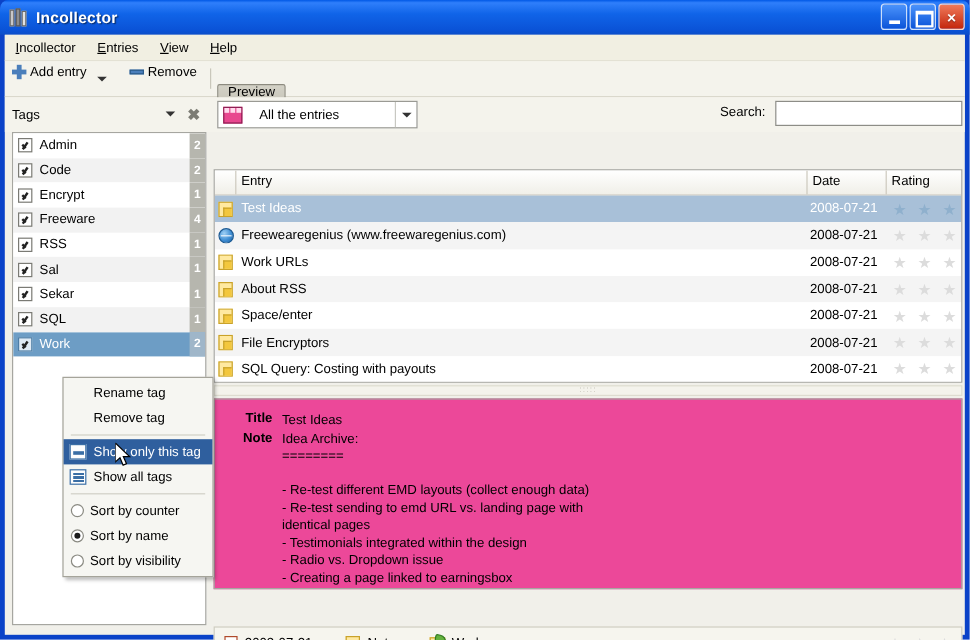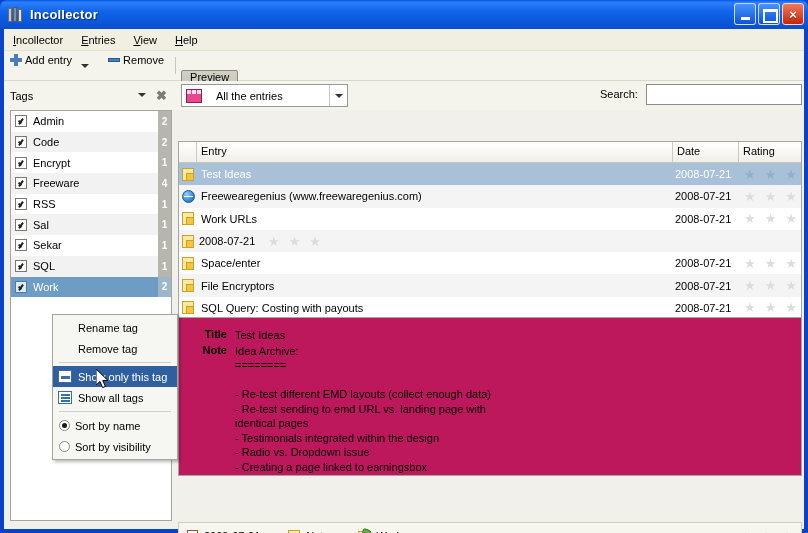--- a/index.html
+++ b/index.html
@@ -280,22 +280,22 @@
   
   #splitter {
     position:absolute; left:174px; top:292px; width:624px; height:9px;
     background:#f4f3ec; border:1px solid #dedcd0;
     display:flex; align-items:center; justify-content:center;
   }
   .grip { letter-spacing:1px; color:#c3c1b6; font-size:7px; line-height:1; }
 
   
   #detailpanel {
-    position:absolute; left:174px; top:288px; width:624px; height:159px;
-    background:#be185d; border:1px solid #a6a6a0; overflow:hidden;
+    position:absolute; left:174px; top:303px; width:624px; height:159px;
+    background:#ec4899; border:1px solid #a6a6a0; overflow:hidden;
   }
   #detail-inner { padding:10px 10px 0 10px; font-size:11px; }
   .drow { display:flex; margin-bottom:1px; }
   .dlabel { width:38px; font-weight:bold; text-align:right; margin-right:8px; flex:none; }
   .dvalue { white-space:pre-wrap; line-height:14.5px; }
 
   
   #statusbar {
     position:absolute; left:174px; top:493px; width:624px; height:28px;
     background:#f6f5ee; border:1px solid #cfcdc1;
@@ -557,20 +557,21 @@
           <span class="star">★</span>
           <span class="star">★</span>
           <span class="star">★</span>
         </div>
       </div>
 
       <div class="entry-row even">
         <div class="ecell c-icon">
             <span class="ico-note"></span>
           </div>
+        <div class="ecell c-entry">About RSS</div>
         <div class="ecell c-date">2008-07-21</div>
         <div class="ecell c-rate">
           <span class="star">★</span>
           <span class="star">★</span>
           <span class="star">★</span>
         </div>
       </div>
 
       <div class="entry-row odd">
         <div class="ecell c-icon">
@@ -676,20 +677,24 @@
         <span class="ctx-txt">Show only this tag</span>
       </div>
       <div class="ctx-item">
         <span class="ctx-ico">
             <span class="ico-all"></span>
           </span>
         <span class="ctx-txt">Show all tags</span>
       </div>
       <div class="ctx-sep"></div>
       <div class="ctx-item">
+        <span class="ctx-radio"></span>
+        <span class="ctx-txt">Sort by counter</span>
+      </div>
+      <div class="ctx-item">
         <span class="ctx-radio on"></span>
         <span class="ctx-txt">Sort by name</span>
       </div>
       <div class="ctx-item">
         <span class="ctx-radio"></span>
         <span class="ctx-txt">Sort by visibility</span>
       </div>
     </div>
 
     <svg id="cursor" width="16" height="22" viewBox="0 0 16 22">

